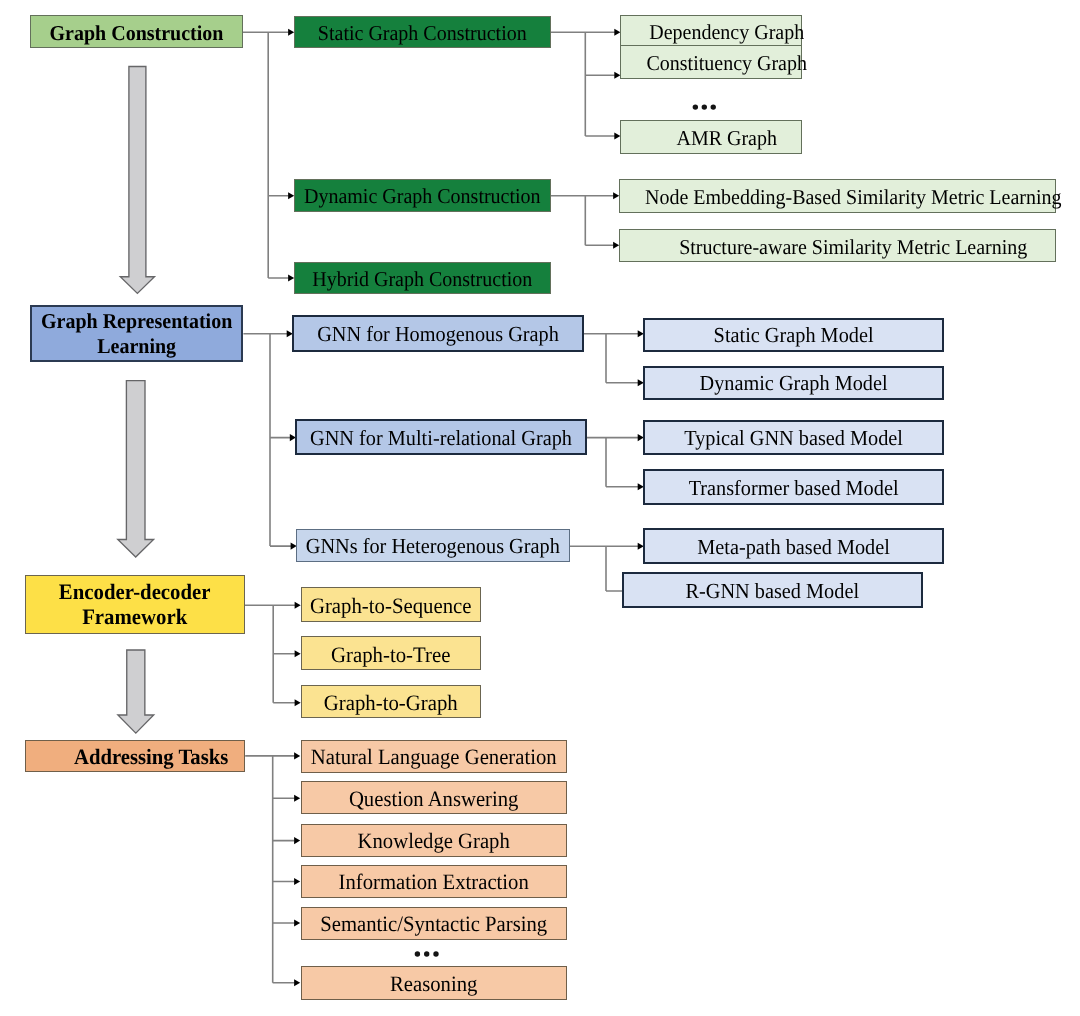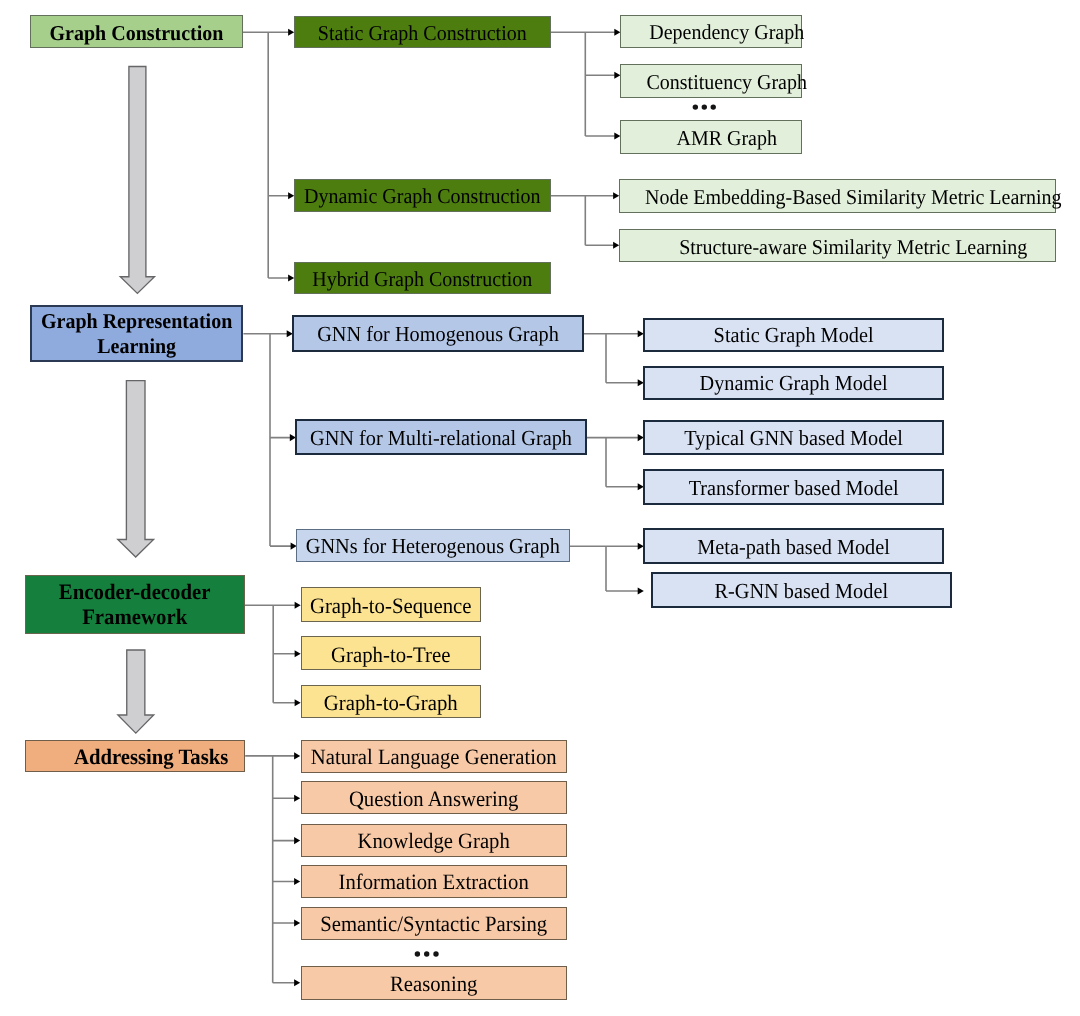--- a/index.html
+++ b/index.html
@@ -15,27 +15,27 @@
   .box{position:absolute;box-sizing:border-box;display:flex;align-items:center;
        justify-content:center;text-align:center;line-height:1.05;}
   .lbl{display:block;font-size:20px;color:#000;white-space:nowrap;padding-top:5px;
        transform:scaleY(1.06);transform-origin:50% 72%;}
   .two .lbl{white-space:normal;line-height:24.5px;padding-top:2.5px;}
   .bold .lbl{font-weight:bold;}
   .b2 .lbl,.b2h .lbl,.b3 .lbl{font-size:20.3px;}
   .y1 .lbl,.y2 .lbl{font-size:20.8px;}
   .o1 .lbl,.o2 .lbl{font-size:20.7px;}
   .g1{background:#A6CF8C;border:1.9px solid #63705B;}
-  .g2{background:#4d7c0f;border:1.9px solid #63705B;}
+  .g2{background:#15803d;border:1.9px solid #63705B;}
   .g3{background:#E2EFDA;border:1.9px solid #63705B;padding-left:32px;}
   .b1{background:#8FAADC;border:2.4px solid #2B3A52;align-items:flex-end;}
   .b2{background:#B4C7E7;border:2.4px solid #1C2A3E;}
   .b3{background:#D9E2F3;border:2.2px solid #1C2A3E;}
   .b2h{background:#C7D6EC;border:1.9px solid #5C6E83;}
-  .y1{background:#15803d;border:1.7px solid #6B6550;}
+  .y1{background:#fde047;border:1.7px solid #6B6550;}
   .y2{background:#FBE391;border:1.7px solid #6B6550;}
   .o1{background:#F0AE7E;border:1.7px solid #6F5F4A;padding-left:32px;}
   .o2{background:#F7C9A6;border:1.7px solid #6F5F4A;}
   .ellipsis{position:absolute;font-size:0;line-height:0;color:transparent;}
   .dot{fill:#141414;}
 </style>
 </head>
 <body>
 
 <div id="stage">
@@ -88,21 +88,21 @@
   <div class="section">
     <div class="box g1 bold" style="left:30px;top:15.4px;width:213px;height:33px">
         <span class="lbl">Graph Construction</span>
       </div>
     <div class="box g2" style="left:293.7px;top:15.7px;width:257.2px;height:32px">
         <span class="lbl">Static Graph Construction</span>
       </div>
     <div class="box g3" style="left:619.9px;top:14.9px;width:181.7px;height:32.7px">
         <span class="lbl">Dependency Graph</span>
       </div>
-    <div class="box g3" style="left:619.9px;top:64px;width:181.7px;height:33.6px">
+    <div class="box g3" style="left:619.9px;top:45px;width:181.7px;height:33.6px">
         <span class="lbl">Constituency Graph</span>
       </div>
     <div class="box g3" style="left:619.9px;top:119.5px;width:181.7px;height:34.4px">
         <span class="lbl">AMR Graph</span>
       </div>
     <div class="box g2" style="left:293.7px;top:179px;width:257.2px;height:32.8px">
         <span class="lbl">Dynamic Graph Construction</span>
       </div>
     <div class="box g3" style="left:618.7px;top:179.3px;width:437.1px;height:33.5px">
         <span class="lbl">Node Embedding-Based Similarity Metric Learning</span>
@@ -135,21 +135,21 @@
       </div>
     <div class="box b3" style="left:643.3px;top:469.3px;width:300.6px;height:35.5px">
         <span class="lbl">Transformer based Model</span>
       </div>
     <div class="box b2h" style="left:296px;top:528.9px;width:273.6px;height:33.2px">
         <span class="lbl">GNNs for Heterogenous Graph</span>
       </div>
     <div class="box b3" style="left:643.3px;top:528.4px;width:300.6px;height:35.9px">
         <span class="lbl">Meta-path based Model</span>
       </div>
-    <div class="box b3" style="left:651px;top:572px;width:300.6px;height:36.1px">
+    <div class="box b3" style="left:622px;top:572px;width:300.6px;height:36.1px">
         <span class="lbl">R-GNN based Model</span>
       </div>
   </div>
   <div class="section">
     <div class="box y1 bold two" style="left:24.7px;top:574.8px;width:220px;height:59.5px">
         <span class="lbl">Encoder-decoder Framework</span>
       </div>
     <div class="box y2" style="left:300.9px;top:587.2px;width:179.7px;height:35.3px">
         <span class="lbl">Graph-to-Sequence</span>
       </div>

